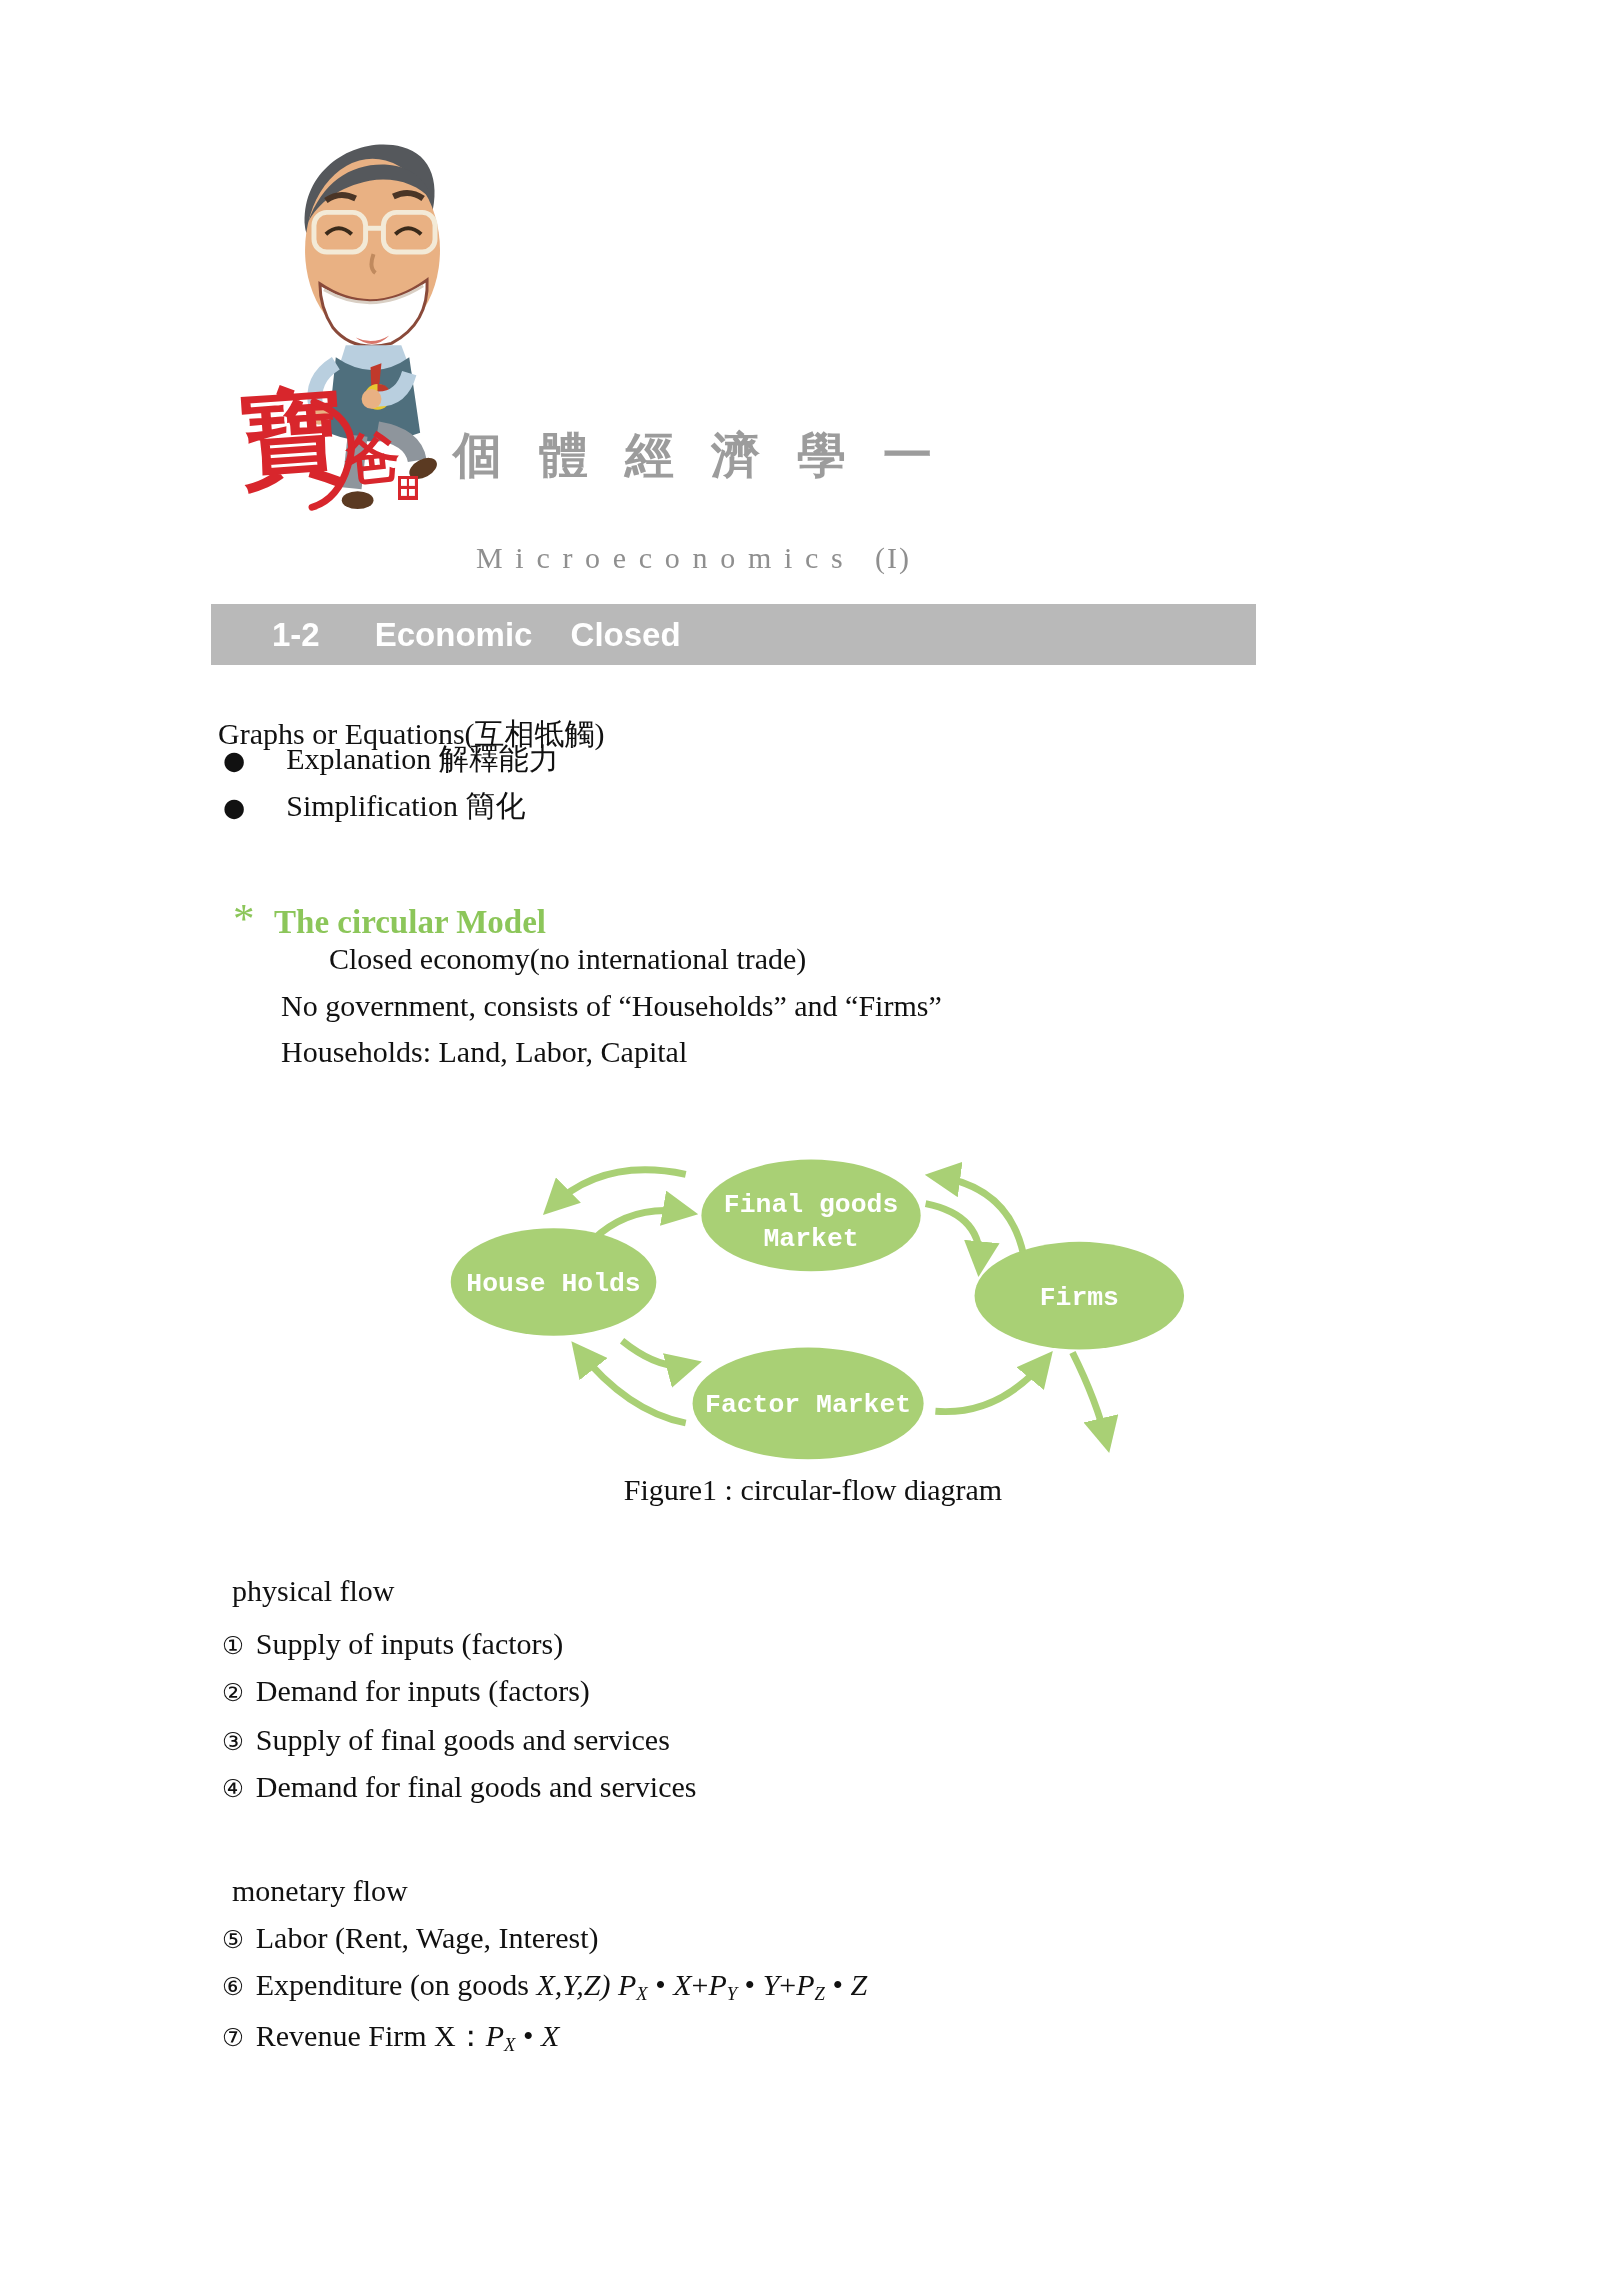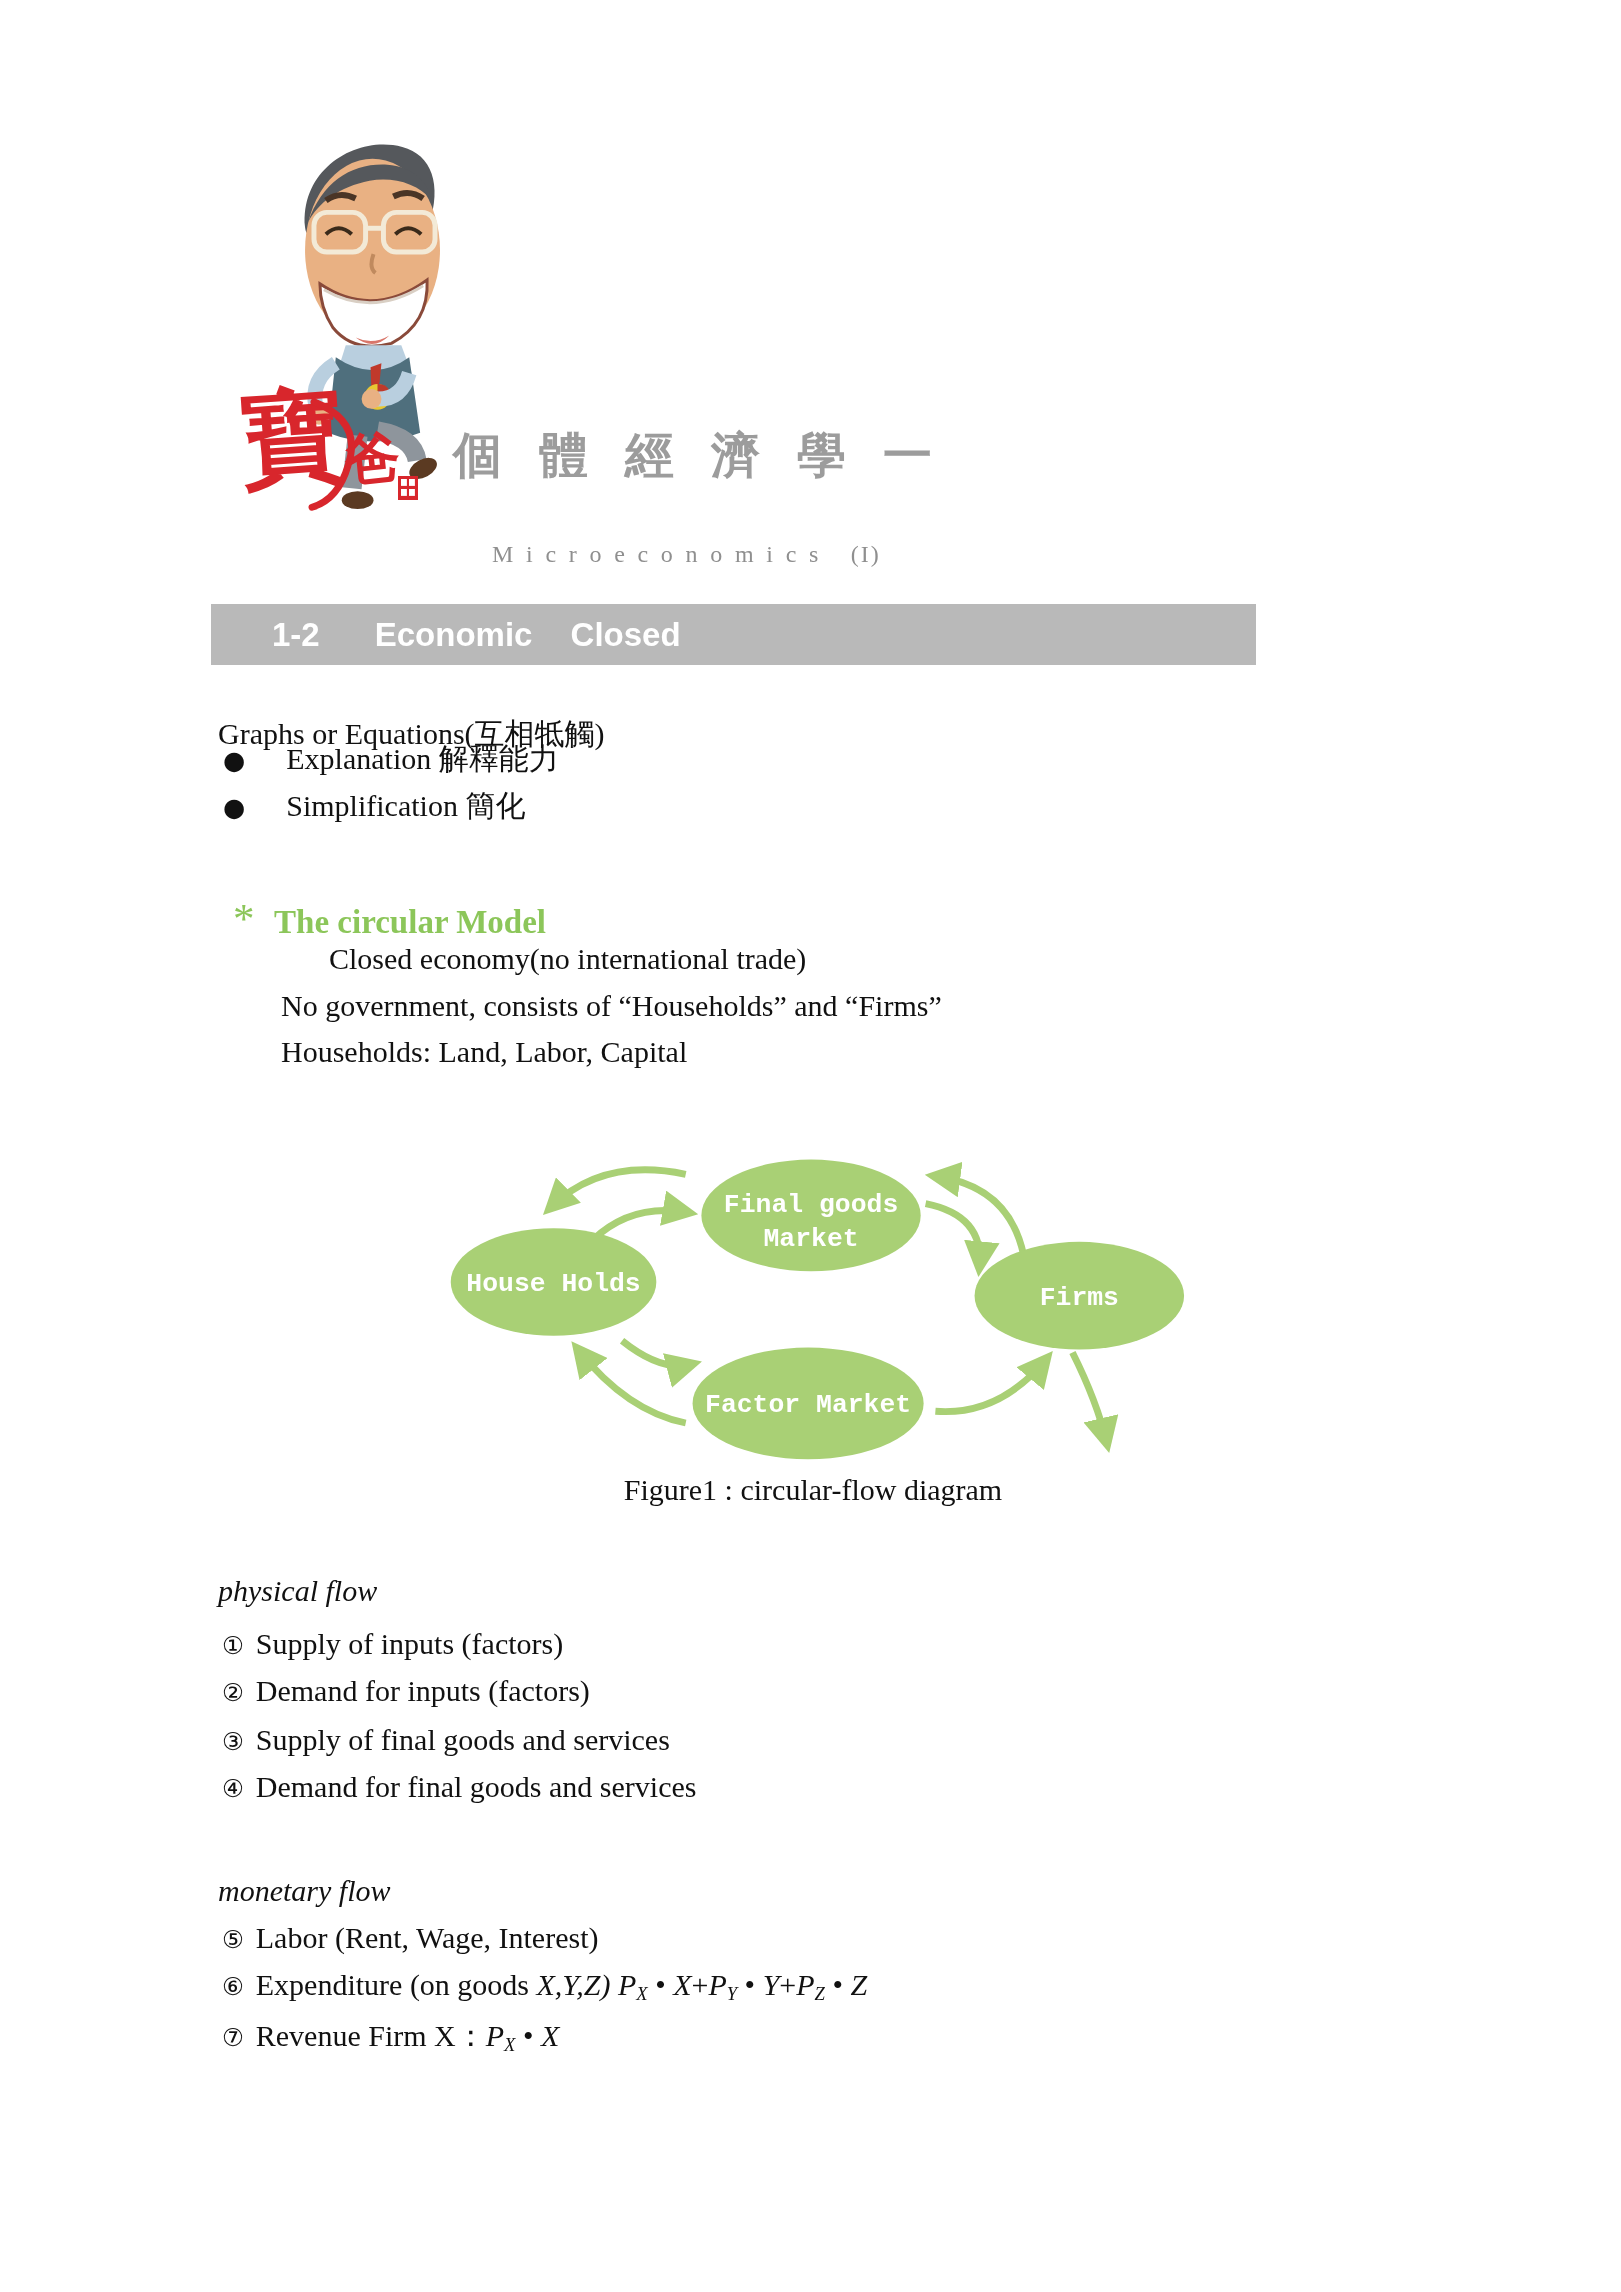--- a/index.html
+++ b/index.html
@@ -17,21 +17,21 @@
         box-shadow:inset 0 0 0 2px #d8262c;
         background-image:
           linear-gradient(#fff,#fff),linear-gradient(#fff,#fff),
           linear-gradient(#fff,#fff),linear-gradient(#fff,#fff);
         background-size:5.9px 6.9px,5.9px 6.9px,5.9px 6.9px,5.9px 6.9px;
         background-position:2.9px 2.9px,10.8px 2.9px,2.9px 12.7px,10.8px 12.7px;
         background-repeat:no-repeat;}
 
   .cjk-title{position:absolute;left:453px;top:427px;margin:0;font-size:49px;line-height:1.2;
              font-weight:bold;color:#9c9c9c;letter-spacing:37px;white-space:nowrap;}
-  .subtitle{position:absolute;left:492px;top:541px;font-size:24px;color:#8f8f8f;
+  .subtitle{position:absolute;left:476px;top:541px;font-size:30px;color:#8f8f8f;
             letter-spacing:12.7px;white-space:nowrap;}
   .subtitle .suffix{letter-spacing:2px;margin-left:19.6px;}
 
   
   .section-bar{position:absolute;left:211px;top:604px;width:1019px;height:61px;
                background:#b9b9b9;display:flex;align-items:center;
                font-family:"Liberation Sans","DejaVu Sans",sans-serif;
                font-weight:bold;font-size:33px;color:#ffffff;padding-left:26px;}
   .section-bar .num{margin-left:35px;}
   .section-bar .ttl{margin-left:55px;word-spacing:29px;}
@@ -54,21 +54,21 @@
   
   .flow-svg{position:absolute;left:421px;top:1142px;width:784px;height:328px;}
   .flow-svg .node{fill:#a9d075;}
   .flow-svg .arrow{stroke:#a9d075;stroke-width:7;fill:none;}
   .flow-svg text{fill:#ffffff;font-family:"Liberation Mono","DejaVu Sans Mono",monospace;
                  font-weight:bold;font-size:27px;text-anchor:middle;}
   .caption{position:absolute;left:421px;top:1473px;width:784px;text-align:center;
            font-size:30px;}
 
   
-  .flow-head{position:absolute;left:218px;font-size:30px;font-style:italic;}
+  .flow-head{position:absolute;left:232px;font-size:30px;}
   .ph-head{top:1574px;} .mo-head{top:1874px;}
   .item{position:absolute;left:222px;display:flex;align-items:baseline;white-space:nowrap;}
   .item .cnum{font-family:"DejaVu Sans",sans-serif;font-size:24.5px;margin-right:11.8px;}
   .item .itext{font-size:30px;}
   .p1{top:1627px;} .p2{top:1674px;} .p3{top:1723px;} .p4{top:1770px;}
   .m1{top:1921px;} .m2{top:1968px;} .m3{top:2016px;}
   .it{font-style:italic;}
   .subv{font-style:italic;font-size:0.62em;vertical-align:-0.28em;}
 </style>
 </head>

